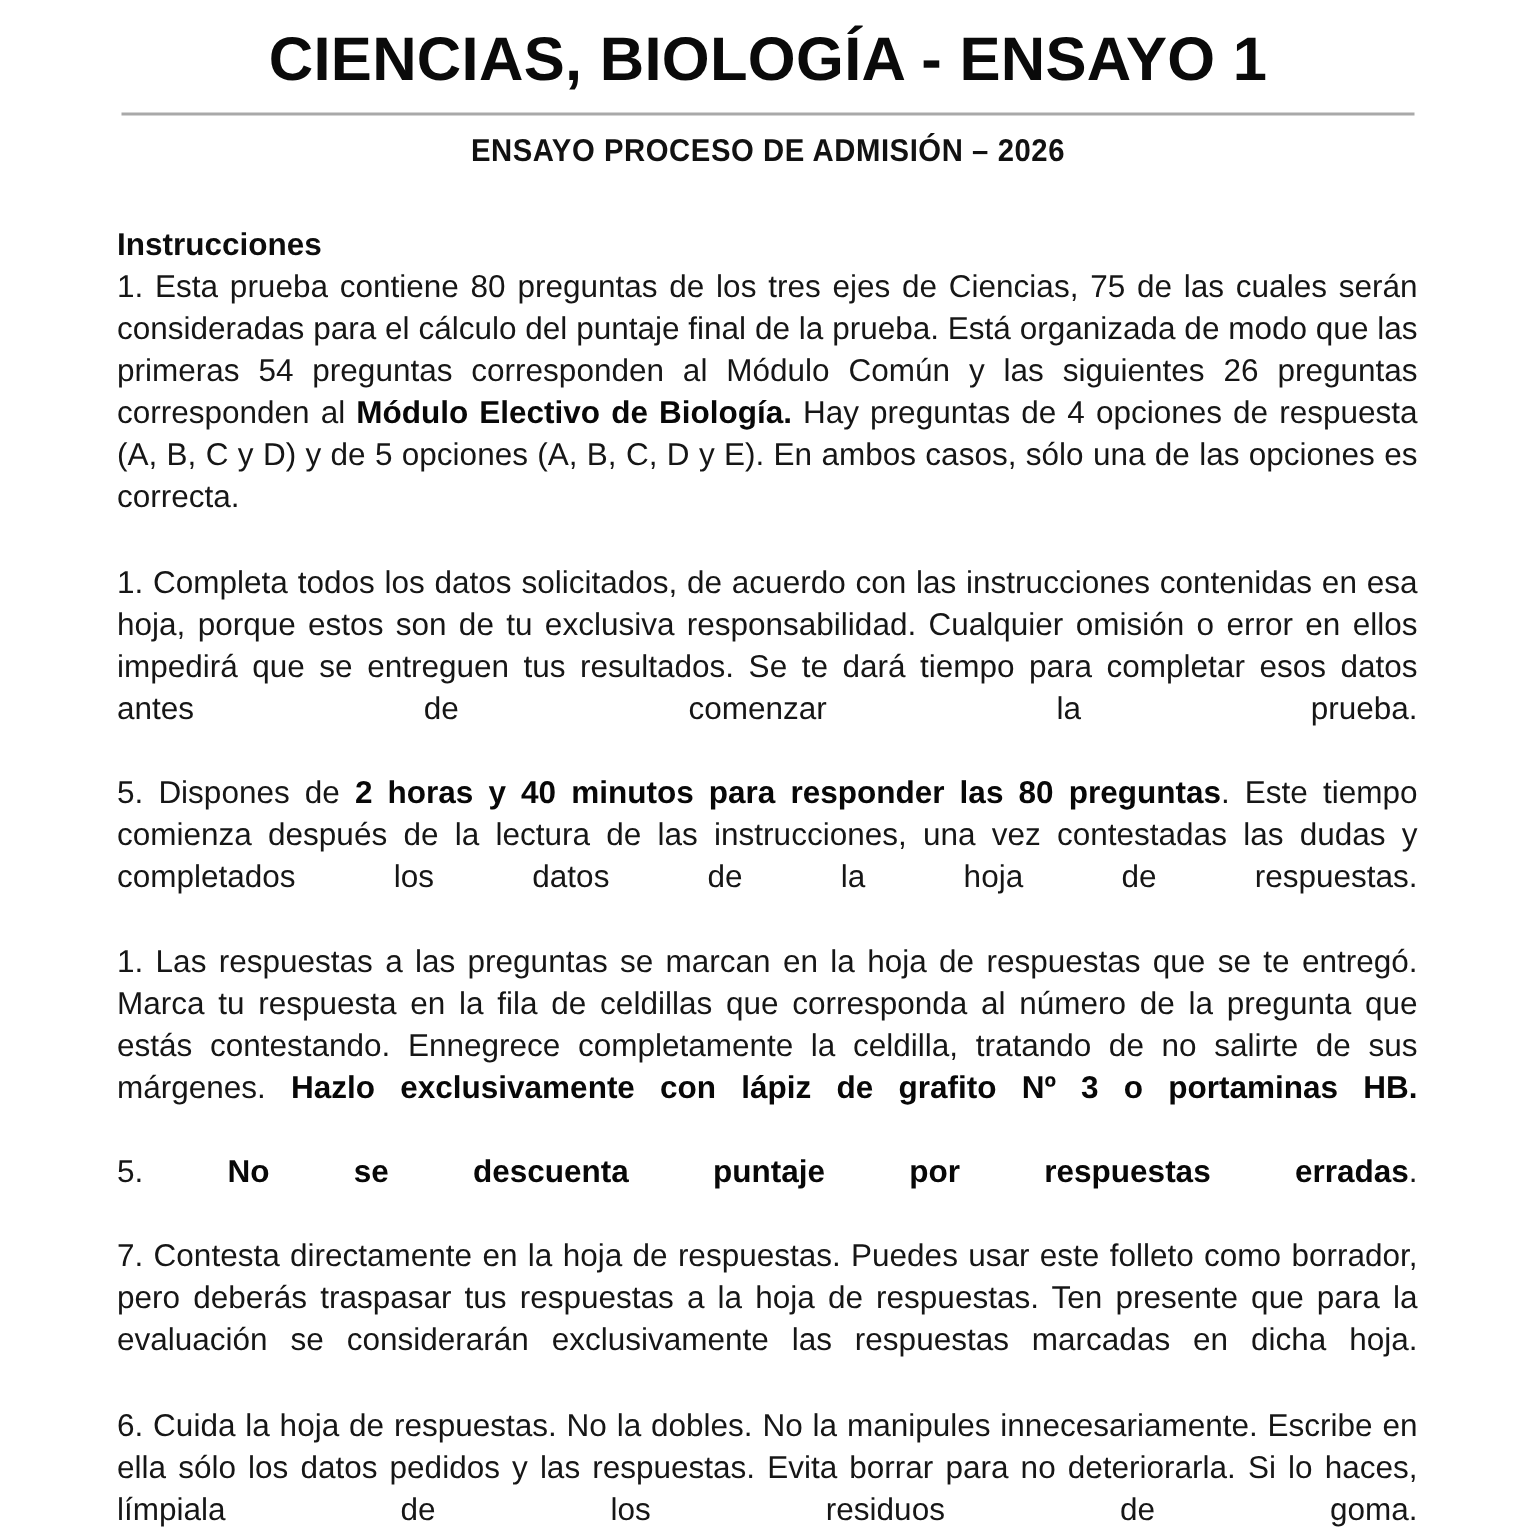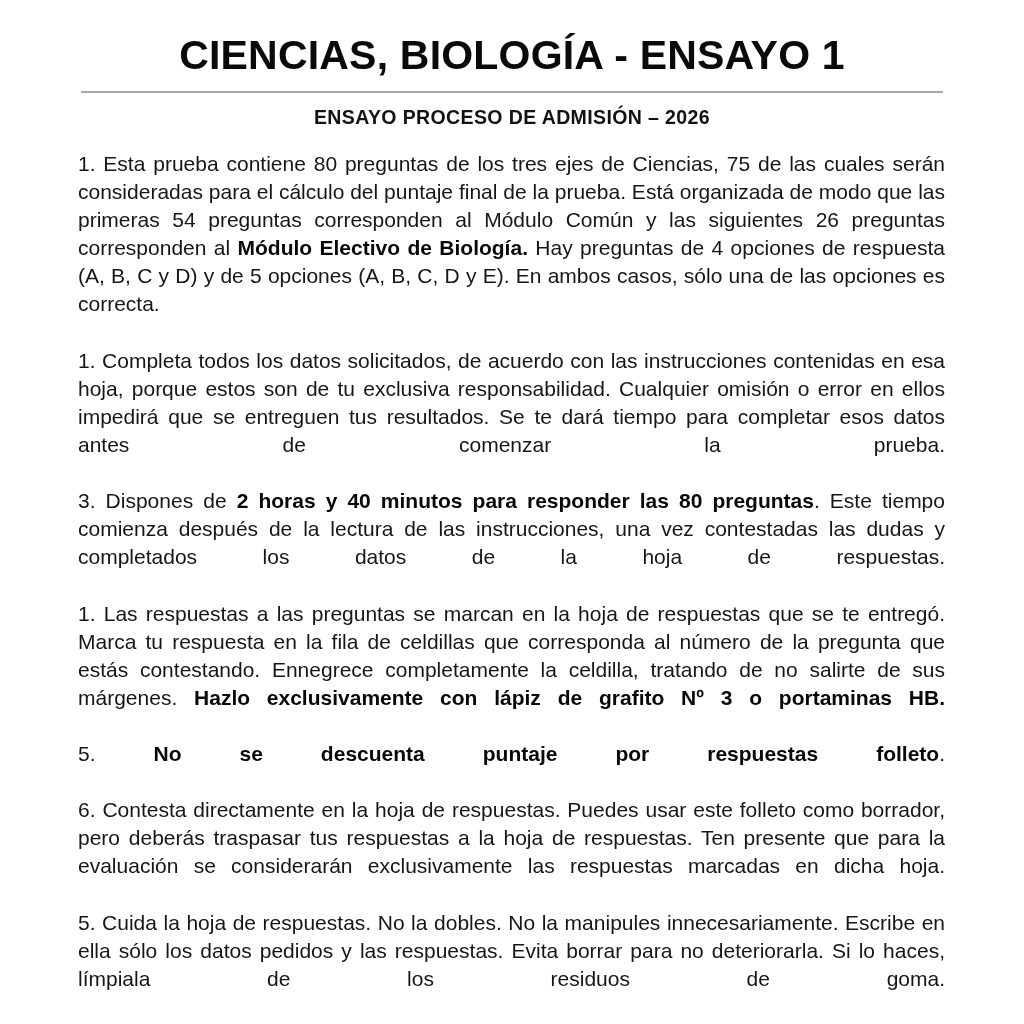--- a/index.html
+++ b/index.html
@@ -23,21 +23,21 @@
     width: 1024px;
     height: 1024px;
     box-sizing: border-box;
     padding: 0;
     background: #ffffff;
   }
 
   
   .doc-title {
     margin: 0;
-    padding: 30px 0 0 0;
+    padding: 14px 0 0 0;
     text-align: center;
     font-family: "Liberation Sans", "DejaVu Sans", sans-serif;
     font-weight: 700;
     font-size: 41px;
     line-height: 50px;
     letter-spacing: 0.2px;
     color: #0a0a0a;
   }
 
   
@@ -109,26 +109,27 @@
 <div class="page">
 
   <h1 class="doc-title">CIENCIAS, BIOLOGÍA - ENSAYO 1</h1>
 
   <hr class="title-rule">
 
   <h2 class="doc-subtitle">ENSAYO PROCESO DE ADMISIÓN – 2026</h2>
 
   <div class="body-block">
 
+    <p class="section-heading">Instrucciones</p>
 
     <div id="instructions-list">
         <p class="instr"><span>1. Esta prueba contiene 80 preguntas de los tres ejes de Ciencias, 75 de las cuales serán consideradas para el cálculo del puntaje final de la prueba. Está organizada de modo que las primeras 54 preguntas corresponden al Módulo Común y las siguientes 26 preguntas corresponden al </span><b>Módulo Electivo de Biología.</b><span> Hay preguntas de 4 opciones de respuesta (A, B, C y D) y de 5 opciones (A, B, C, D y E). En ambos casos, sólo una de las opciones es correcta.</span></p>
         <p class="instr"><span>1. Completa todos los datos solicitados, de acuerdo con las instrucciones contenidas en esa hoja, porque estos son de tu exclusiva responsabilidad. Cualquier omisión o error en ellos impedirá que se entreguen tus resultados. Se te dará tiempo para completar esos datos antes de comenzar la prueba.</span></p>
-        <p class="instr"><span>3. Dispones de </span><b>2 horas y 40 minutos para responder las 80 preguntas</b><span>. Este tiempo comienza después de la lectura de las instrucciones, una vez contestadas las dudas y completados los datos de la hoja de respuestas.</span></p>
+        <p class="instr"><span>5. Dispones de </span><b>2 horas y 40 minutos para responder las 80 preguntas</b><span>. Este tiempo comienza después de la lectura de las instrucciones, una vez contestadas las dudas y completados los datos de la hoja de respuestas.</span></p>
         <p class="instr"><span>1. Las respuestas a las preguntas se marcan en la hoja de respuestas que se te entregó. Marca tu respuesta en la fila de celdillas que corresponda al número de la pregunta que estás contestando. Ennegrece completamente la celdilla, tratando de no salirte de sus márgenes. </span><b>Hazlo exclusivamente con lápiz de grafito Nº 3 o portaminas HB.</b></p>
-        <p class="instr"><span>5. </span><b>No se descuenta puntaje por respuestas folleto</b><span>.</span></p>
-        <p class="instr"><span>6. Contesta directamente en la hoja de respuestas. Puedes usar este folleto como borrador, pero deberás traspasar tus respuestas a la hoja de respuestas. Ten presente que para la evaluación se considerarán exclusivamente las respuestas marcadas en dicha hoja.</span></p>
-        <p class="instr"><span>5. Cuida la hoja de respuestas. No la dobles. No la manipules innecesariamente. Escribe en ella sólo los datos pedidos y las respuestas. Evita borrar para no deteriorarla. Si lo haces, límpiala de los residuos de goma.</span></p>
+        <p class="instr"><span>5. </span><b>No se descuenta puntaje por respuestas erradas</b><span>.</span></p>
+        <p class="instr"><span>7. Contesta directamente en la hoja de respuestas. Puedes usar este folleto como borrador, pero deberás traspasar tus respuestas a la hoja de respuestas. Ten presente que para la evaluación se considerarán exclusivamente las respuestas marcadas en dicha hoja.</span></p>
+        <p class="instr"><span>6. Cuida la hoja de respuestas. No la dobles. No la manipules innecesariamente. Escribe en ella sólo los datos pedidos y las respuestas. Evita borrar para no deteriorarla. Si lo haces, límpiala de los residuos de goma.</span></p>
       </div>
 
   </div>
 
 </div>
 
 </body></html>

